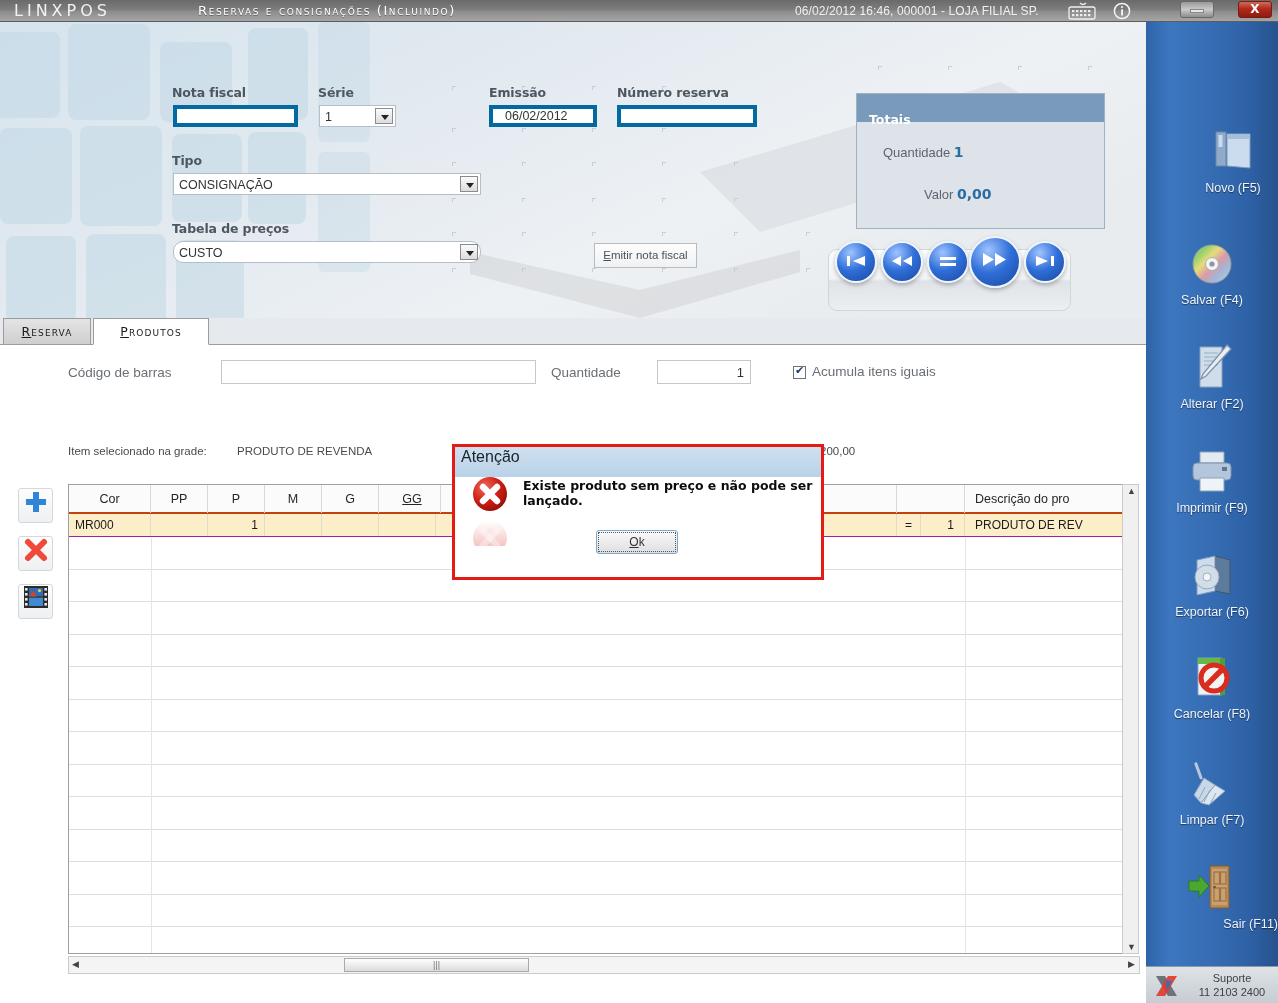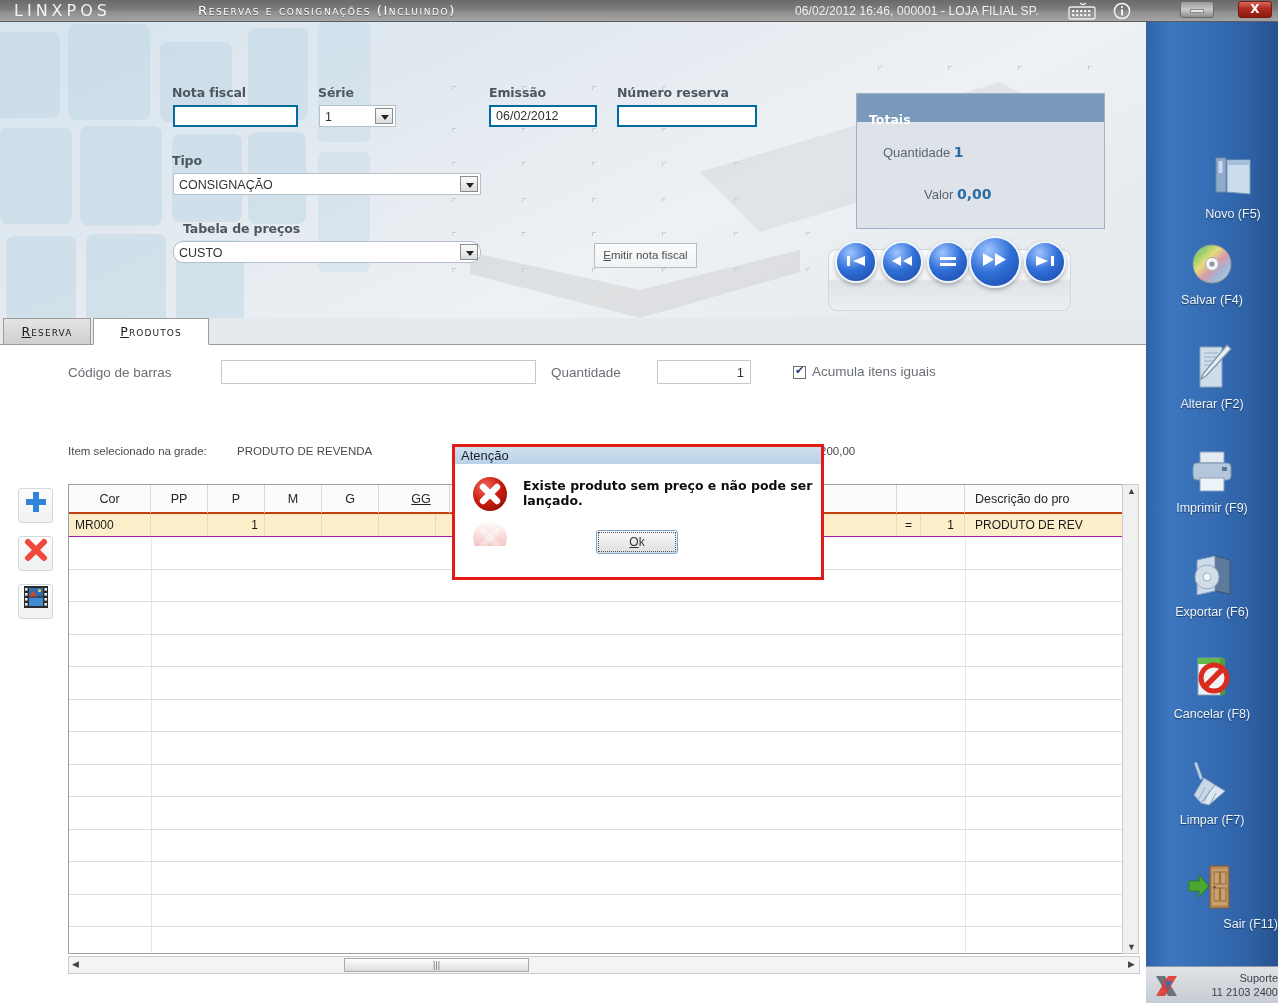--- a/index.html
+++ b/index.html
@@ -29,22 +29,22 @@
     background:linear-gradient(to bottom,#d46a5a,#b02a1d 45%,#8e1b10);
     border:1px solid #7a1a10; border-radius:3px; color:#fff; font-size:12px;
     font-weight:bold; text-align:center; line-height:15px; font-family:"DejaVu Sans",sans-serif;}
 
   
   .formpanel { position:absolute; left:0; top:22px; width:1146px; height:296px;
     background:#e6eaee; overflow:hidden; }
   .bgart { position:absolute; inset:0; pointer-events:none; }
   .fieldlabel { position:absolute; font-size:12.5px; font-weight:bold; color:#4d5761;
     font-family:"DejaVu Sans", sans-serif; letter-spacing:-.1px; }
-  .txtbox { position:absolute; background:#fff; border:2px solid #0369a1; height:22px;
-    font-size:12.5px; color:#333; padding:2px 5px; line-height:18px; }
+  .txtbox { position:absolute; background:#fff; border:4px solid #0369a1; height:22px;
+    font-size:12.5px; color:#333; padding:2px 12px; line-height:18px; }
   .combo { position:absolute; background:#fff; border:1px solid #b6bfc7; height:22px;
     font-size:12.5px; color:#333; padding:2px 5px; line-height:18px; }
   .combo .arrow { position:absolute; right:2px; top:2px; width:18px; height:16px;
     background:linear-gradient(to bottom,#fbfbfb,#dcdcdc); border:1px solid #8b8b8b; }
   .combo .arrow:after { content:""; position:absolute; left:5px; top:6px;
     border-left:4px solid transparent; border-right:4px solid transparent;
     border-top:5px solid #222; }
   .btn-nf { position:absolute; left:594px; top:221px; width:103px; height:25px;
     background:linear-gradient(to bottom,#fdfdfd,#f0f1f2); border:1px solid #b5bcc3;
     font-size:11.5px; color:#4a5259; text-align:center; line-height:23px; }
@@ -120,28 +120,28 @@
 
   
   .sidebar { position:absolute; left:1146px; top:22px; width:132px; height:981px;
     background:linear-gradient(to right,#2f63a8 0%,#3d77bf 18%,#2f63a8 75%,#27528e 100%); }
   .sb-item { position:absolute; left:0; width:132px; text-align:center; }
   .sb-label { font-size:12.5px; color:#eef4fb; text-shadow:0 1px 1px rgba(0,0,0,.5);
     margin-top:1px; }
   .sb-icon { height:56px; display:flex; align-items:center; justify-content:center; }
   .sb-support { position:absolute; left:0; bottom:0; width:132px; height:37px;
     background:linear-gradient(to bottom,#dfe3e7,#c6ccd2); border-top:1px solid #8e99a3; }
-  .sb-support .txt { position:absolute; left:40px; top:4px; width:92px; text-align:right;
+  .sb-support .txt { position:absolute; left:40px; top:4px; width:92px; text-align:center;
     font-size:11px; color:#3a4249; line-height:14px; }
 
   
   .dlg { position:absolute; left:452px; top:444px; width:372px; height:136px;
     border:3px solid #e31b14; background:#fff; }
-  .dlg-hd { height:17px; background:linear-gradient(to bottom,#cfe0ef,#b9d2e8);
-    font-size:13px; color:#17222c; padding:1px 0 0 6px; }
+  .dlg-hd { height:30px; background:linear-gradient(to bottom,#cfe0ef,#b9d2e8);
+    font-size:16px; color:#17222c; padding:1px 0 0 6px; }
   .dlg-msg { position:absolute; left:68px; top:31px; font-size:12.5px; font-weight:bold;
     color:#0c0c0c; font-family:"DejaVu Sans", sans-serif; }
   .dlg-ok { position:absolute; left:141px; top:83px; width:82px; height:24px;
     background:linear-gradient(to bottom,#fafafa,#dfdfdf); border:1px solid #7ba7cf;
     outline:1px dotted #555; outline-offset:-3px; border-radius:3px;
     font-size:12px; color:#333; text-align:center; line-height:22px; }
   .dlg-ok u { text-decoration:underline; }
 </style>
 </head>
 <body>
@@ -323,21 +323,21 @@
 
     <div class="fieldlabel" style="left:617px; top:63px;">Número reserva</div>
     <input class="txtbox" style="left: 617px; top: 83px; width: 140px;" value="">
 
     <div class="fieldlabel" style="left:172px; top:131px;">Tipo</div>
     <div class="combo" style="left:173px; top:151px; width:308px;">
       <span>CONSIGNAÇÃO</span>
       <span class="arrow"></span>
     </div>
 
-    <div class="fieldlabel" style="left:172px; top:199px;margin-left:11px;">Tabela de preços</div>
+    <div class="fieldlabel" style="left:172px; top:199px;">Tabela de preços</div>
     <div class="combo" style="left:173px; top:219px; width:308px;border-radius:10px;">
       <span>CUSTO</span>
       <span class="arrow"></span>
     </div>
 
     <div class="btn-nf">
       <u>E</u><span>mitir nota fiscal</span>
     </div>
 
     <div class="totais">
@@ -444,21 +444,21 @@
       </svg>
     </div>
 
     <div class="grid" style="top:139px;">
       <div class="gridhead">
         <div class="gh" style="left:0;   width:82px;">Cor</div>
         <div class="gh" style="left:82px; width:57px;">PP</div>
         <div class="gh" style="left:139px;width:57px;">P</div>
         <div class="gh" style="left:196px;width:57px;">M</div>
         <div class="gh" style="left:253px;width:57px;">G</div>
-        <div class="gh" style="left:324px;width:57px;text-decoration:underline;">GG</div>
+        <div class="gh" style="left:315px;width:57px;text-decoration:underline;">GG</div>
         <div class="gh" style="left:367px;width:57px;"></div>
         <div class="gh" style="left:424px;width:57px;"></div>
         <div class="gh" style="left:481px;width:57px;"></div>
         <div class="gh" style="left:538px;width:57px;"></div>
         <div class="gh" style="left:595px;width:57px;"></div>
         <div class="gh" style="left:652px;width:57px;"></div>
         <div class="gh" style="left:709px;width:119px;"></div>
         <div class="gh" style="left:828px;width:68px;"></div>
         <div class="gh" style="left:896px;width:162px;text-align:left;padding-left:10px;">Descrição do pro</div>
       </div>
@@ -508,21 +508,21 @@
     <div class="hscroll" style="top:611px;">
       <div class="sarrow" style="left:3px; top:2px;">◀</div>
       <div class="hthumb">|||</div>
       <div class="sarrow" style="right:4px; top:2px;">▶</div>
     </div>
   </div>
 
   <div class="sidebar">
 
 
-    <div class="sb-item" style="top:128px;padding-left:42px;">
+    <div class="sb-item" style="top:102px;padding-left:42px;">
       <div class="sb-icon">
         <svg width="54" height="50" viewBox="0 0 54 50">
           <rect x="10" y="5" width="10" height="34" fill="#90aacb" stroke="#6c87a8"></rect>
           <rect x="12.5" y="8" width="4" height="12" fill="#c9dbee"></rect>
           <path d="M21 7 L44 7 L44 41 L21 39 Z" fill="#cbdcee" stroke="#7e9ab9"></path>
           <path d="M21 7 L44 7 L44 12 L21 12 Z" fill="#a6bfd9"></path>
         </svg>
       </div>
       <div class="sb-label">Novo (F5)</div>
     </div>

